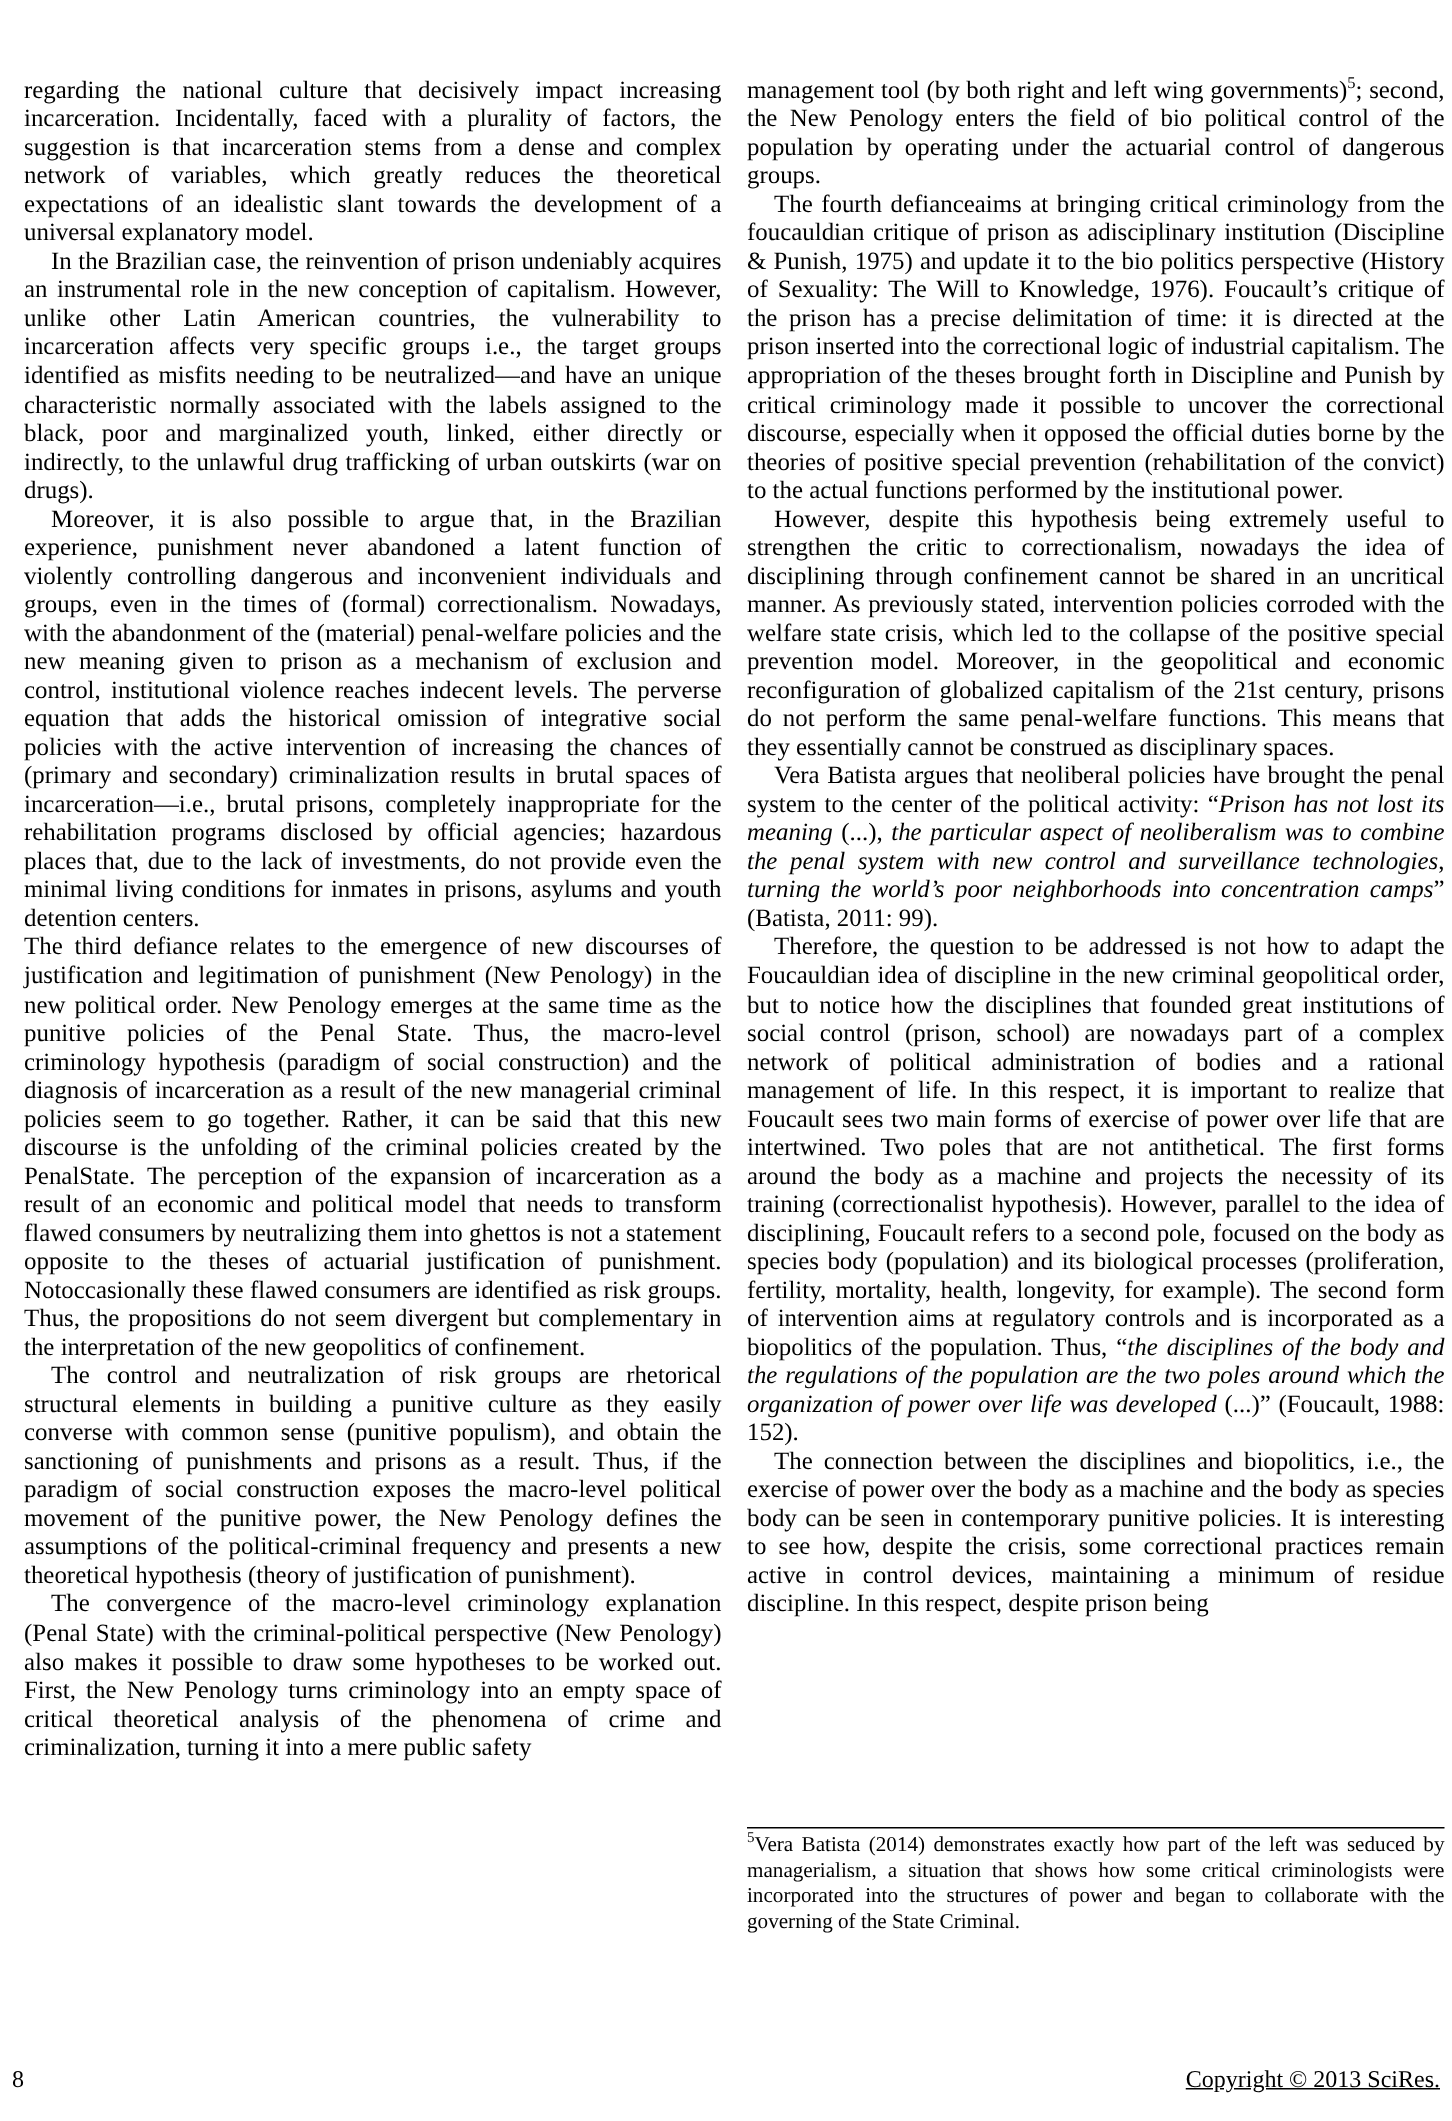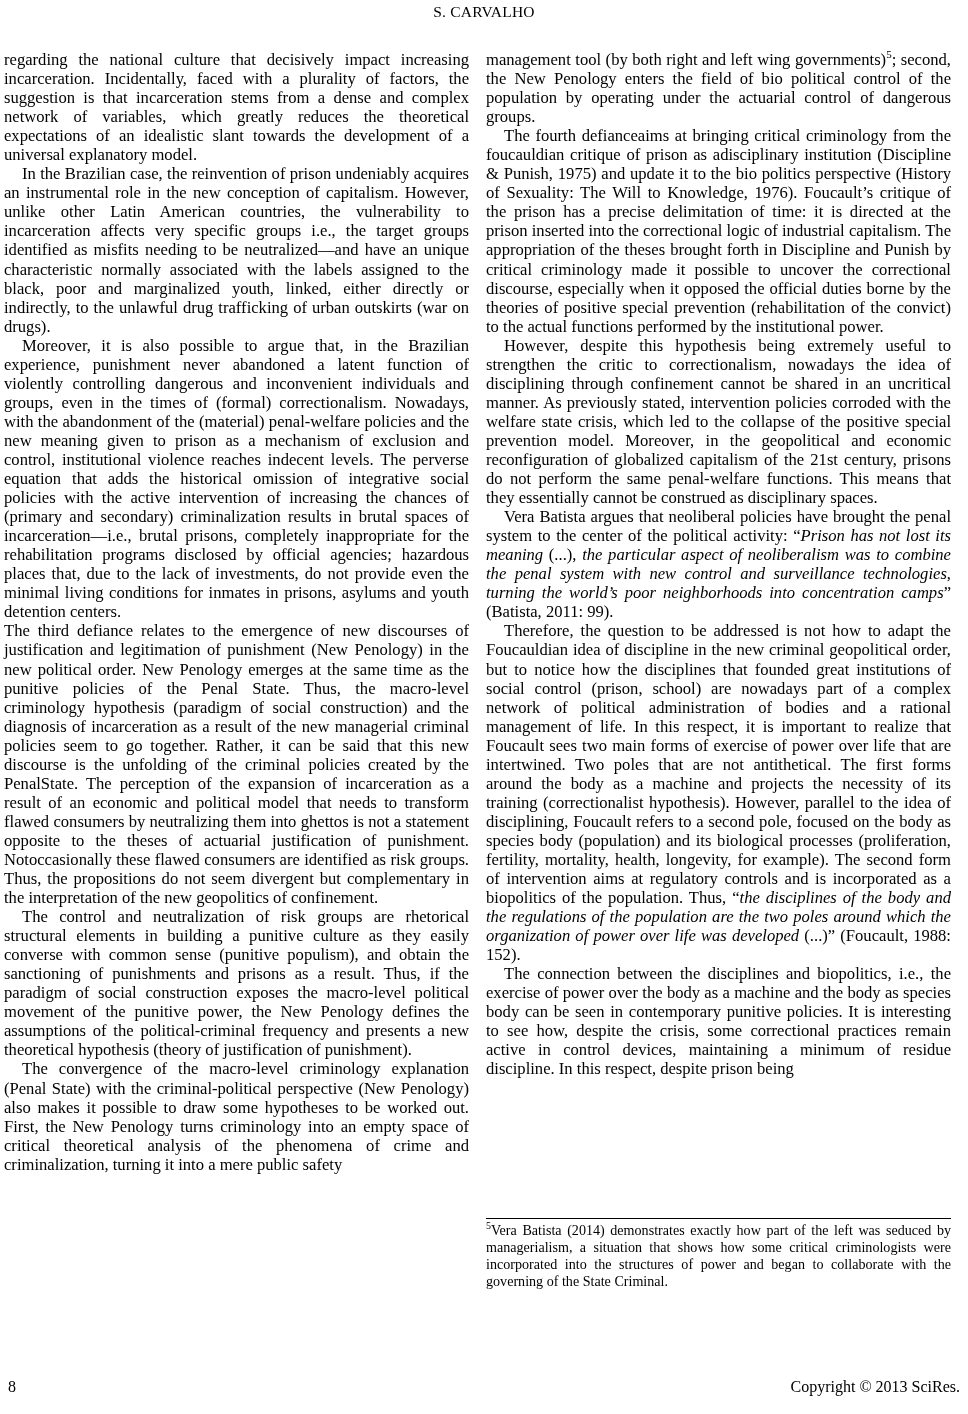--- a/index.html
+++ b/index.html
@@ -28,21 +28,21 @@
     width: 968px;
     text-align: center;
     font-size: 15.5px;
     letter-spacing: 0.2px;
     font-variant: small-caps;
     line-height: 20px;
   }
   .columns {
     position: absolute;
     top: 50px;
-    left: 4px;
+    left: 16px;
     width: 952px;
     height: 1240px;
     display: flex;
     flex-direction: row;
     gap: 17px;
   }
   .col {
     width: 465px;
     position: relative;
   }
@@ -107,28 +107,28 @@
     position: absolute;
     left: 0;
     bottom: 0;
     font-size: 16px;
   }
   .copyright {
     position: absolute;
     right: 0;
     bottom: 0;
     font-size: 16px;
+    text-decoration: underline;
   }
 </style>
 </head>
 <body>
 
 <div class="page">
 
-  <div class="running-head">S. CARVALHO</div>
 
   <div class="columns">
 
     <div class="col col-left">
       <p class="body cont">regarding the national culture that decisively impact increasing incarceration. Incidentally, faced with a plurality of factors, the suggestion is that incarceration stems from a dense and complex network of variables, which greatly reduces the theoretical expectations of an idealistic slant towards the development of a universal explanatory model.</p>
       <p class="body">In the Brazilian case, the reinvention of prison undeniably acquires an instrumental role in the new conception of capitalism. However, unlike other Latin American countries, the vulnerability to incarceration affects very specific groups i.e., the target groups identified as misfits needing to be neutralized—and have an unique characteristic normally associated with the labels assigned to the black, poor and marginalized youth, linked, either directly or indirectly, to the unlawful drug trafficking of urban outskirts (war on drugs).</p>
       <p class="body">Moreover, it is also possible to argue that, in the Brazilian experience, punishment never abandoned a latent function of violently controlling dangerous and inconvenient individuals and groups, even in the times of (formal) correctionalism. Nowadays, with the abandonment of the (material) penal-welfare policies and the new meaning given to prison as a mechanism of exclusion and control, institutional violence reaches indecent levels. The perverse equation that adds the historical omission of integrative social policies with the active intervention of increasing the chances of (primary and secondary) criminalization results in brutal spaces of incarceration—i.e., brutal prisons, completely inappropriate for the rehabilitation programs disclosed by official agencies; hazardous places that, due to the lack of investments, do not provide even the minimal living conditions for inmates in prisons, asylums and youth detention centers.</p>
       <p class="body noindent">The third defiance relates to the emergence of new discourses of justification and legitimation of punishment (New Penology) in the new political order. New Penology emerges at the same time as the punitive policies of the Penal State. Thus, the macro-level criminology hypothesis (paradigm of social construction) and the diagnosis of incarceration as a result of the new managerial criminal policies seem to go together. Rather, it can be said that this new discourse is the unfolding of the criminal policies created by the PenalState. The perception of the expansion of incarceration as a result of an economic and political model that needs to transform flawed consumers by neutralizing them into ghettos is not a statement opposite to the theses of actuarial justification of punishment. Notoccasionally these flawed consumers are identified as risk groups. Thus, the propositions do not seem divergent but complementary in the interpretation of the new geopolitics of confinement.</p>
       <p class="body">The control and neutralization of risk groups are rhetorical structural elements in building a punitive culture as they easily converse with common sense (punitive populism), and obtain the sanctioning of punishments and prisons as a result. Thus, if the paradigm of social construction exposes the macro-level political movement of the punitive power, the New Penology defines the assumptions of the political-criminal frequency and presents a new theoretical hypothesis (theory of justification of punishment).</p>
       <p class="body">The convergence of the macro-level criminology explanation (Penal State) with the criminal-political perspective (New Penology) also makes it possible to draw some hypotheses to be worked out. First, the New Penology turns criminology into an empty space of critical theoretical analysis of the phenomena of crime and criminalization, turning it into a mere public safety</p>

